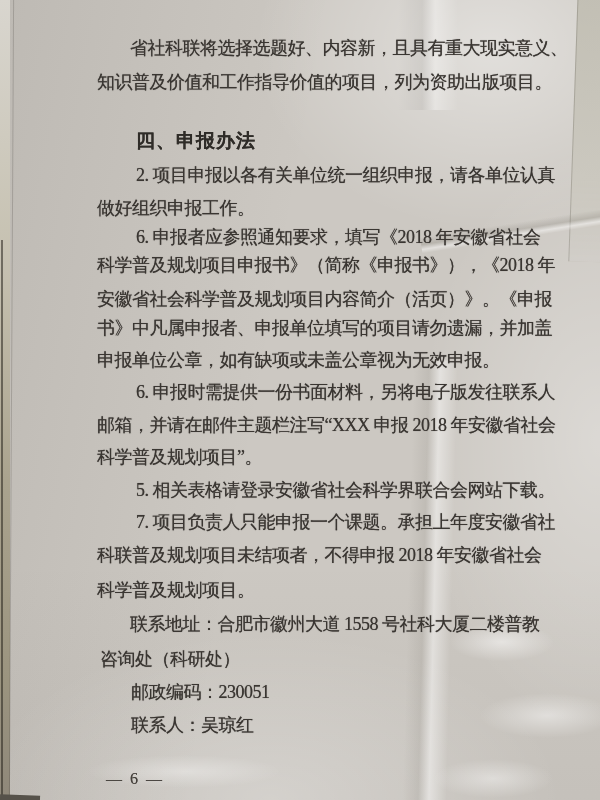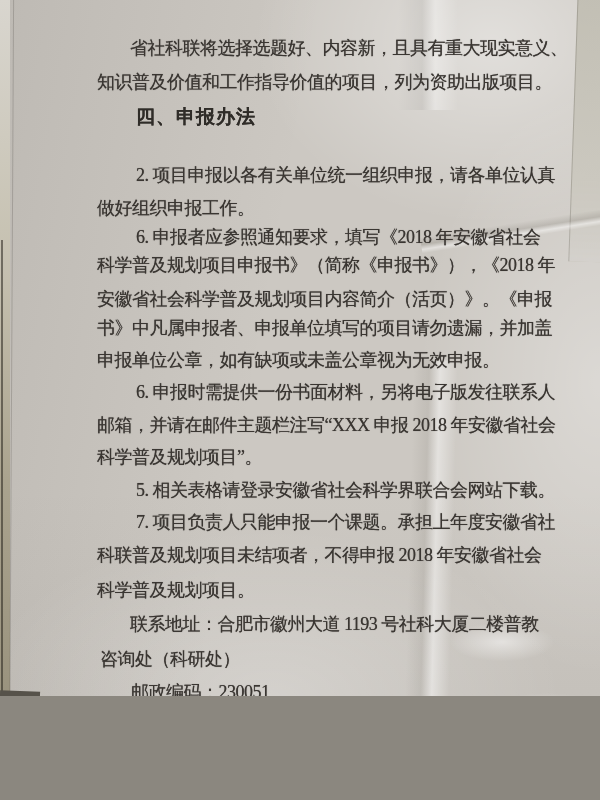--- a/index.html
+++ b/index.html
@@ -1,19 +1,19 @@
 <!DOCTYPE html>
 <html><head>
 <meta charset="utf-8">
 <style>
   html,body{margin:0;padding:0;}
   body{width:600px;height:800px;overflow:hidden;background:#8b877f;}
 
   .photo{
-    position:relative;width:600px;height:696px;overflow:hidden;
+    position:relative;width:600px;height:800px;overflow:hidden;
     background:#ccc8c2;
     font-family:"Liberation Serif","DejaVu Serif",serif;
   }
 
   
   .paper-light{position:absolute;inset:0;pointer-events:none;
     background:
       radial-gradient(ellipse 340px 260px at 82% 6%, rgba(255,255,255,.42), rgba(255,255,255,0) 70%),
       radial-gradient(ellipse 260px 420px at 100% 55%, rgba(255,255,255,.30), rgba(255,255,255,0) 70%),
       radial-gradient(ellipse 420px 240px at 45% 100%, rgba(255,255,255,.26), rgba(255,255,255,0) 70%),
@@ -67,21 +67,21 @@
   .corner-dark-bottom{position:absolute;left:0;bottom:-2px;width:40px;height:7px;
     background:#56524a;transform:rotate(2deg);pointer-events:none;}
 
   
   .line{position:absolute;white-space:nowrap;
     font-size:18px;letter-spacing:-0.5px;color:#3a3632;
     text-shadow:0 0 .7px rgba(58,54,50,.85);}
   .line.heading{
     font-family:"Liberation Sans","DejaVu Sans",sans-serif;
     font-weight:700;font-size:19px;color:#2f2c28;letter-spacing:1px;
-    text-shadow:0 0 .6px rgba(47,44,40,.9);}
+    text-shadow:0 0 .6px rgba(47,44,40,.9);margin-top:24px;}
   .page-number{position:absolute;white-space:nowrap;font-size:16px;
     color:#45413c;letter-spacing:2px;text-shadow:0 0 .6px rgba(69,65,60,.8);}
 </style>
 </head>
 <body>
 
 <div class="photo">
 
   <div class="paper-light"></div>
   <div class="sheet-behind-right"></div>
@@ -105,20 +105,20 @@
   <div class="line" style="top:316px;left:97px">书》中凡属申报者、申报单位填写的项目请勿遗漏，并加盖</div>
   <div class="line" style="top:287px;left:97px">安徽省社会科学普及规划项目内容简介（活页）》。《申报</div>
   <div class="line" style="top:348px;left:97px">申报单位公章，如有缺项或未盖公章视为无效申报。</div>
   <div class="line" style="top:380px;left:136px">6. 申报时需提供一份书面材料，另将电子版发往联系人</div>
   <div class="line" style="top:413px;left:97px">邮箱，并请在邮件主题栏注写“XXX 申报 2018 年安徽省社会</div>
   <div class="line" style="top:445px;left:97px">科学普及规划项目”。</div>
   <div class="line" style="top:478px;left:136px">5. 相关表格请登录安徽省社会科学界联合会网站下载。</div>
   <div class="line" style="top:510px;left:136px">7. 项目负责人只能申报一个课题。承担上年度安徽省社</div>
   <div class="line" style="top:543px;left:97px">科联普及规划项目未结项者，不得申报 2018 年安徽省社会</div>
   <div class="line" style="top:578px;left:97px">科学普及规划项目。</div>
-  <div class="line" style="top:612px;left:130px">联系地址：合肥市徽州大道 1193 号社科大厦二楼普教</div>
+  <div class="line" style="top:612px;left:130px">联系地址：合肥市徽州大道 1558 号社科大厦二楼普教</div>
   <div class="line" style="top:647px;left:100px">咨询处（科研处）</div>
   <div class="line" style="top:680px;left:131px">邮政编码：230051</div>
   <div class="line" style="top:713px;left:131px">联系人：吴琼红</div>
 
   <div class="page-number" style="top:770px;left:106px">— 6 —</div>
 
 </div>
 
 </body></html>

